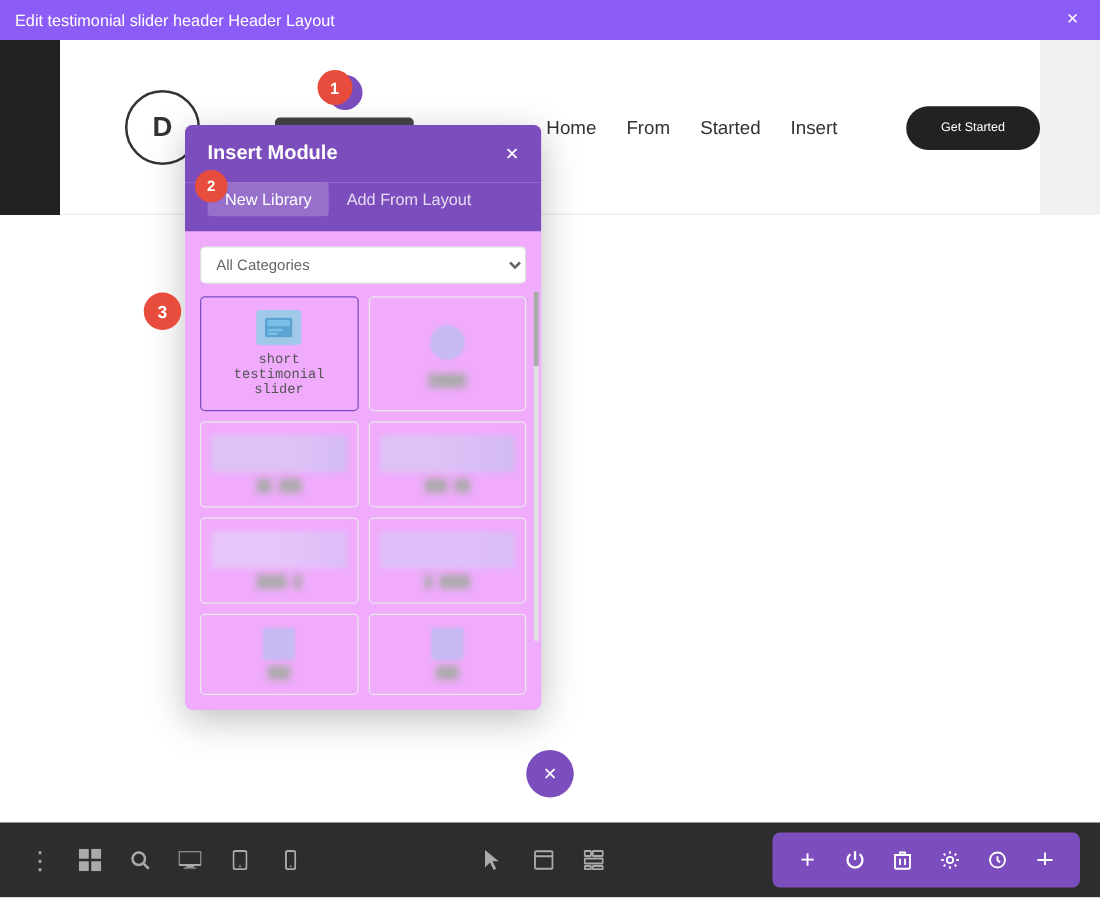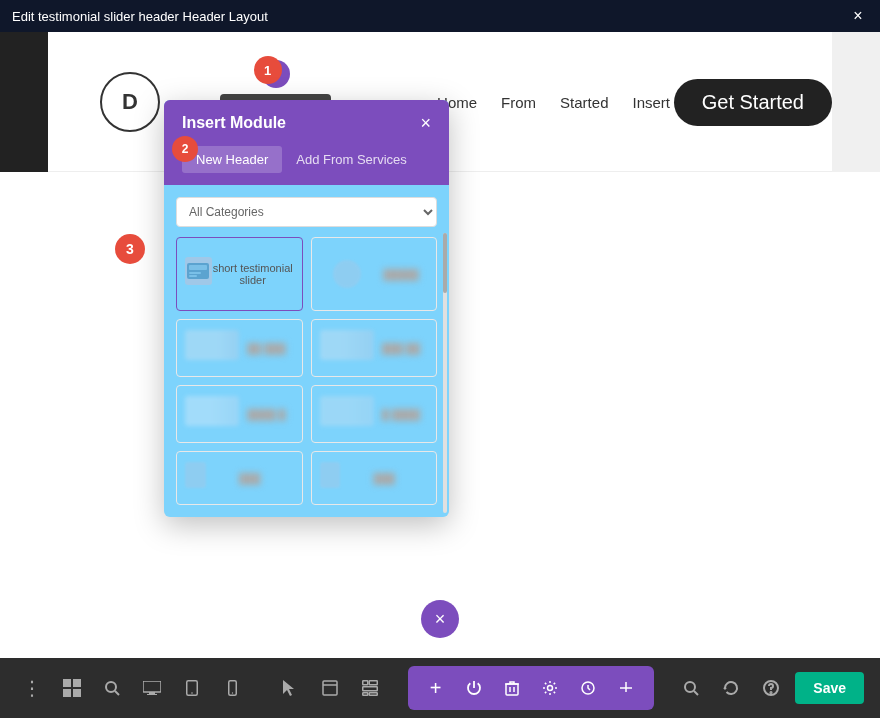--- a/index.html
+++ b/index.html
@@ -1,20 +1,20 @@
 <!DOCTYPE html>
 <html><head>
   <meta charset="utf-8">
   <style>
     * { box-sizing: border-box; margin: 0; padding: 0; }
     body { width: 880px; height: 718px; overflow: hidden; font-family: -apple-system, BlinkMacSystemFont, 'Segoe UI', sans-serif; background: #f0f0f0; position: relative; }
 
     
     .title-bar {
-      background: #0f172a;
+      background: #8b5cf6;
       color: white;
       height: 32px;
       display: flex;
       align-items: center;
       justify-content: space-between;
       padding: 0 12px;
       font-size: 13px;
     }
     .title-bar-close {
       width: 20px; height: 20px;
@@ -54,21 +54,21 @@
       border-radius: 50%;
       display: flex; align-items: center; justify-content: center;
       font-size: 22px; font-weight: bold; color: #333;
     }
     .preview-cta {
       background: #222;
       color: white;
       border: none;
       border-radius: 25px;
       padding: 12px 28px;
-      font-size: 20px;
+      font-size: 10px;
       cursor: pointer;
     }
     .preview-nav-links {
       display: flex;
       gap: 24px;
       font-size: 15px;
       color: #333;
     }
 
     
@@ -110,23 +110,23 @@
       padding: 5px 10px;
       border-radius: 4px;
       margin-top: 6px;
       white-space: nowrap;
     }
 
     
     .insert-module-dialog {
       position: absolute;
       top: 68px;
-      left: 164px;
+      left: 148px;
       width: 285px;
-      background: #7dd3fc;
+      background: #f0abfc;
       border-radius: 6px;
       box-shadow: 0 8px 30px rgba(0,0,0,0.25);
       z-index: 200;
       overflow: hidden;
     }
     .dialog-header {
       background: #7c4dbd;
       color: white;
       padding: 14px 18px;
       display: flex;
@@ -206,24 +206,25 @@
     .module-grid {
       display: grid;
       grid-template-columns: 1fr 1fr;
       gap: 8px;
     }
     .module-item {
       border: 1px solid #e8e8e8;
       border-radius: 4px;
       padding: 10px 8px;
       display: flex;
-      flex-direction: row;
+      flex-direction: column;
       align-items: center;
       cursor: pointer;
       position: relative;
+      font-family: Liberation Mono, monospace;
     }
     .module-item.featured { border-color: #7c4dbd; }
 
     .module-icon {
       width: 36px; height: 28px;
       background: #a0c8e8;
       border-radius: 3px;
       margin-bottom: 6px;
       display: flex; align-items: center; justify-content: center;
     }
@@ -404,24 +405,24 @@
   <div class="insert-module-dialog">
 
     <div class="dialog-header">
       <span class="dialog-title">Insert Module</span>
       <span class="dialog-close">×</span>
     </div>
 
     <div class="dialog-tabs">
       <div class="dialog-tab active" style="position:relative;">
         <div class="step-badge-2">2</div>
-        <span>New Header</span>
+        <span>New Library</span>
       </div>
       <div class="dialog-tab">
-        <span>Add From Services</span>
+        <span>Add From Layout</span>
       </div>
     </div>
 
     <div class="dialog-body" style="position:relative;border-radius:20px;">
       <div class="dialog-filters">
         <select class="filter-dropdown">
           <option>All Categories</option>
         </select>
       </div>
 
@@ -577,37 +578,15 @@
           </svg>
       </div>
       <div class="center-btn">
         <svg width="16" height="16" viewBox="0 0 16 16" fill="none" stroke="white" stroke-width="1.5">
             <line x1="8" y1="2" x2="8" y2="12"></line>
             <line x1="2" y1="8" x2="14" y2="8"></line>
           </svg>
       </div>
     </div>
 
-    <div class="right-toolbar">
-      <div class="right-icon-btn">
-        <svg width="16" height="16" viewBox="0 0 16 16" fill="none" stroke="#aaa" stroke-width="2">
-            <circle cx="7" cy="7" r="5"></circle>
-            <line x1="11" y1="11" x2="15" y2="15"></line>
-          </svg>
-      </div>
-      <div class="right-icon-btn">
-        <svg width="16" height="16" viewBox="0 0 16 16" fill="none" stroke="#aaa" stroke-width="2">
-            <path d="M2 8a6 6 0 1 1 1.5 4"></path>
-            <polyline points="1,9 2,8 3,9"></polyline>
-          </svg>
-      </div>
-      <div class="right-icon-btn">
-        <svg width="16" height="16" viewBox="0 0 16 16" fill="none" stroke="#aaa" stroke-width="2">
-            <circle cx="8" cy="8" r="7"></circle>
-            <path d="M6 6a2 2 0 1 1 2 2v2"></path>
-            <circle cx="8" cy="12.5" r="0.6" fill="#aaa"></circle>
-          </svg>
-      </div>
-      <button class="save-btn">Save</button>
-    </div>
   </div>
 
 </div>
 
 </body></html>

